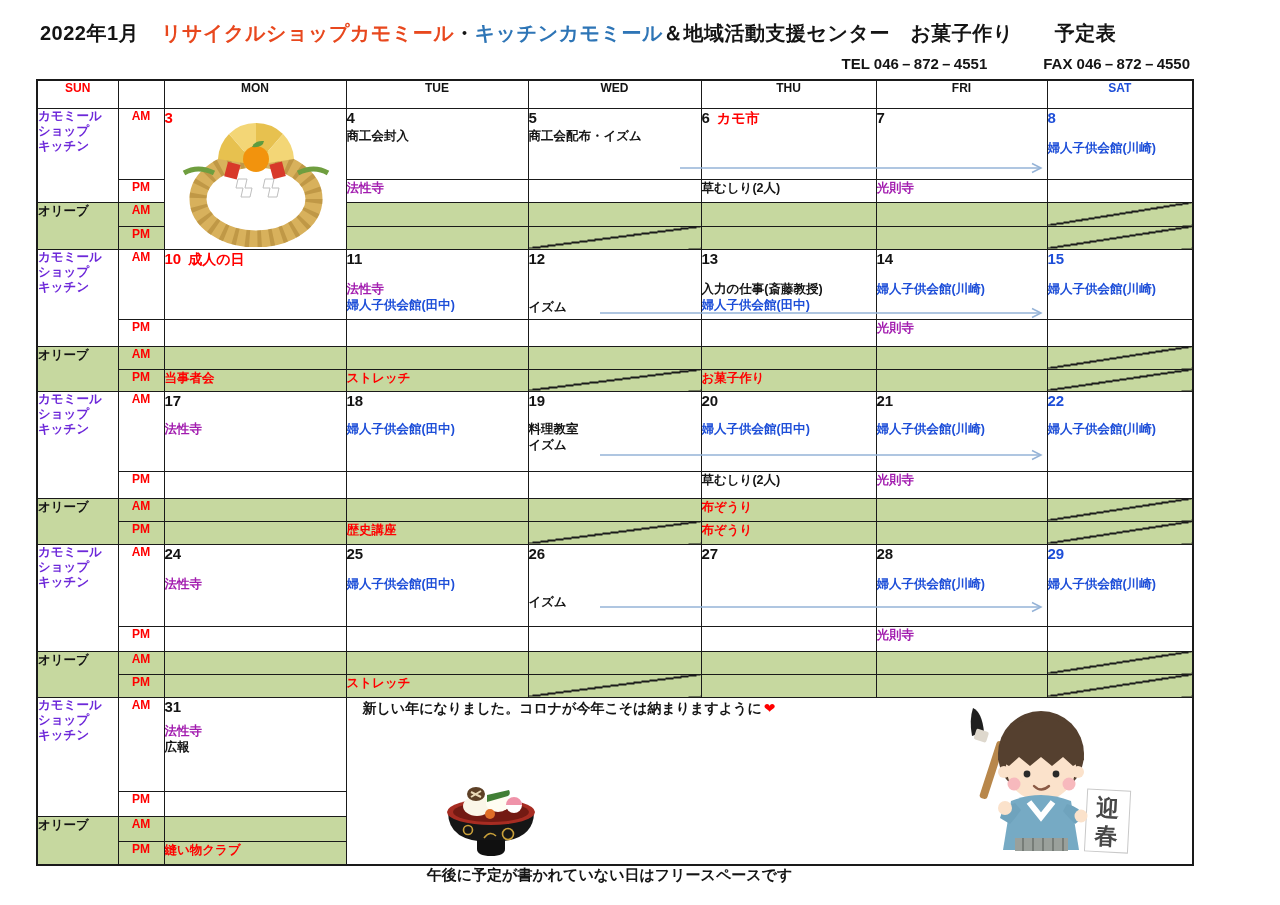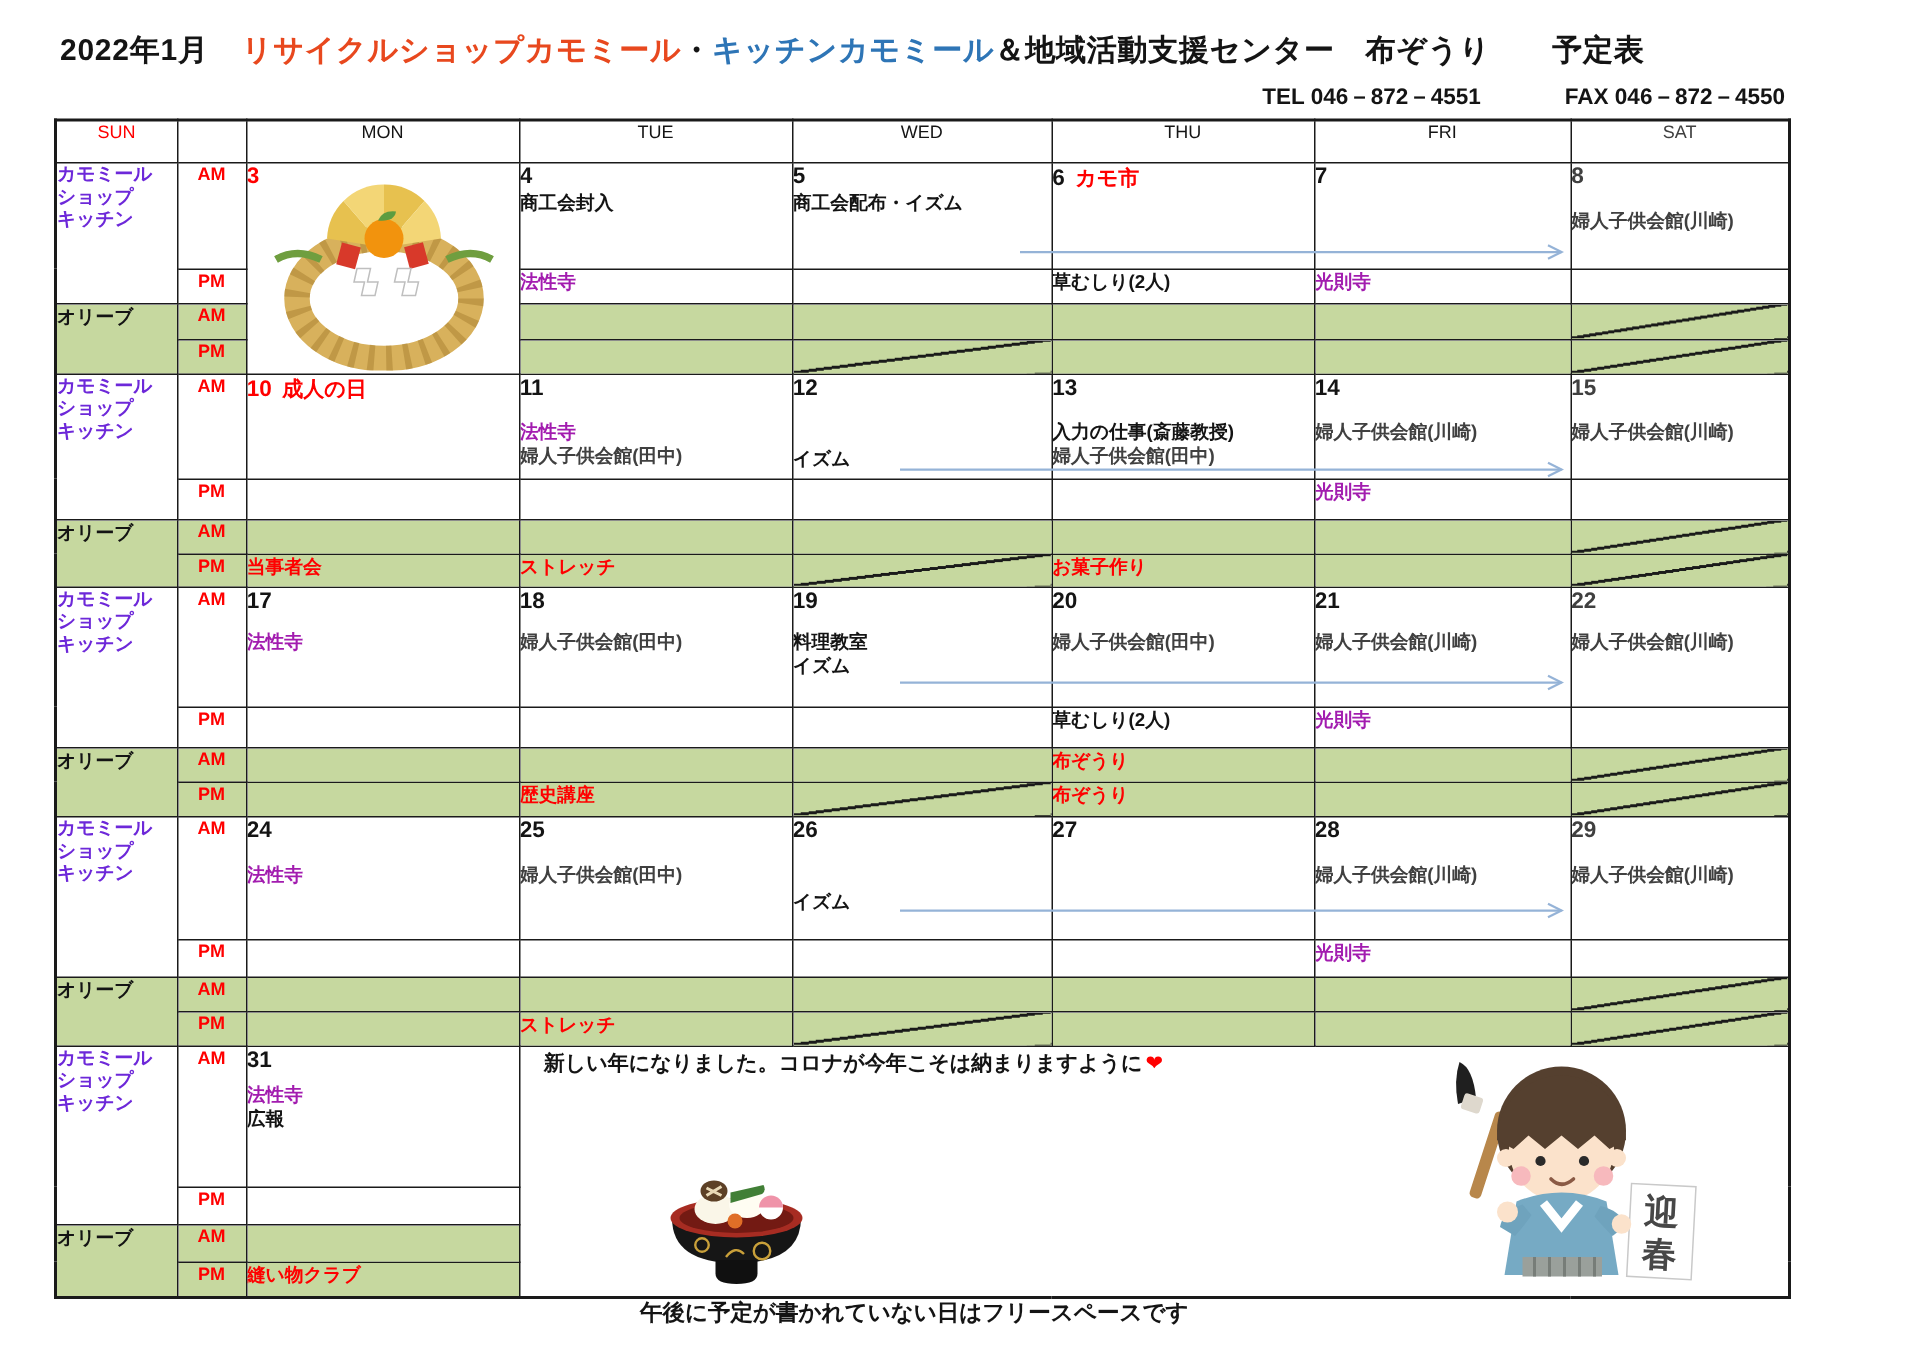--- a/index.html
+++ b/index.html
@@ -7,26 +7,26 @@
        font-family:"Liberation Sans","DejaVu Sans",sans-serif;font-weight:bold;color:#141414}
   .title{position:absolute;left:40px;top:20px;font-size:20px;white-space:nowrap;letter-spacing:.5px}
   .t-date{margin-right:22px}
   .t-shop{color:#e8481e}
   .t-kitchen{color:#2e75b6}
   .contact{position:absolute;top:55px;right:90px;font-size:15px;white-space:nowrap}
   .faxgap{margin-left:56px}
   #calendar{position:absolute;left:36px;top:79px}
   #calendar table{border-collapse:collapse;table-layout:fixed;border:2px solid #1a1a1a}
   #calendar th,#calendar td{border:1px solid #1a1a1a;padding:0;overflow:hidden;vertical-align:top}
-  tr.hdr-row th{border-bottom:2px solid #1a1a1a;font-size:12px;vertical-align:middle;text-align:center;font-weight:normal}
+  tr.hdr-row th{border-bottom:2px solid #1a1a1a;font-size:12px;vertical-align:middle;text-align:center;font-weight:bold}
   tr.r-am>td{border-top:2px solid #1a1a1a}
   tr.r-pm>td{border-top:2px solid #1a1a1a}
   tr.r-oam>td{border-top:2px solid #1a1a1a}
   tr.r-opm>td{border-top:1px solid #1a1a1a}
-  .c-red{color:#ff0000}.c-blue{color:#404040}.c-purple{color:#a21caf}.c-black{color:#141414}
+  .c-red{color:#ff0000}.c-blue{color:#1d4ed8}.c-purple{color:#a21caf}.c-black{color:#141414}
   .olive{background-color:#c6d89f}
   .diag{background-image:linear-gradient(to bottom right,transparent calc(50% - 1px),#1a1a1a calc(50% - 1px),#1a1a1a calc(50% + 1px),transparent calc(50% + 1px))}
   .glabel{padding:2px 3px;vertical-align:middle;font-size:12.5px}
   .kam-line{color:#6d28d9;line-height:15px}
   .olive-line{color:#141414}
   .ampm{color:#ff0000;text-align:center;vertical-align:middle;font-size:12px}
   .day{font-size:12.5px;padding:1px 4px;position:relative}
   .numline{line-height:18px;white-space:nowrap}
   .num{font-size:15px}
   .inline-ev{margin-left:7px;font-size:14px}
@@ -36,21 +36,21 @@
   .wreath{position:absolute;left:5px;top:12px;width:170px;height:126px}
   .zoni{position:absolute;left:85px;top:80px;width:118px;height:86px}
   .boy{position:absolute;left:598px;top:6px;width:190px;height:152px}
   #arrow-layer{position:absolute;left:0;top:0;pointer-events:none}
   #arrow-layer line,#arrow-layer path{stroke:#95b3d7;stroke-width:1.5;fill:none}
   .footer{position:absolute;left:36px;top:866px;width:1147px;text-align:center;font-size:15px}
 </style>
 </head>
 <body>
 
-<div class="title"><span class="t-date">2022年1月</span><span class="t-shop">リサイクルショップカモミール</span><span class="t-dot">・</span><span class="t-kitchen">キッチンカモミール</span><span class="t-suffix">＆地域活動支援センター　布ぞうり　　予定表</span></div>
+<div class="title"><span class="t-date">2022年1月</span><span class="t-shop">リサイクルショップカモミール</span><span class="t-dot">・</span><span class="t-kitchen">キッチンカモミール</span><span class="t-suffix">＆地域活動支援センター　お菓子作り　　予定表</span></div>
 
 <div class="contact"><span>TEL 046－872－4551</span><span class="faxgap">FAX 046－872－4550</span></div>
 
 <div id="calendar">
     <table>
       <colgroup>
         <col style="width: 81px;">
         <col style="width: 46px;">
         <col style="width: 182px;">
         <col style="width: 182px;">

